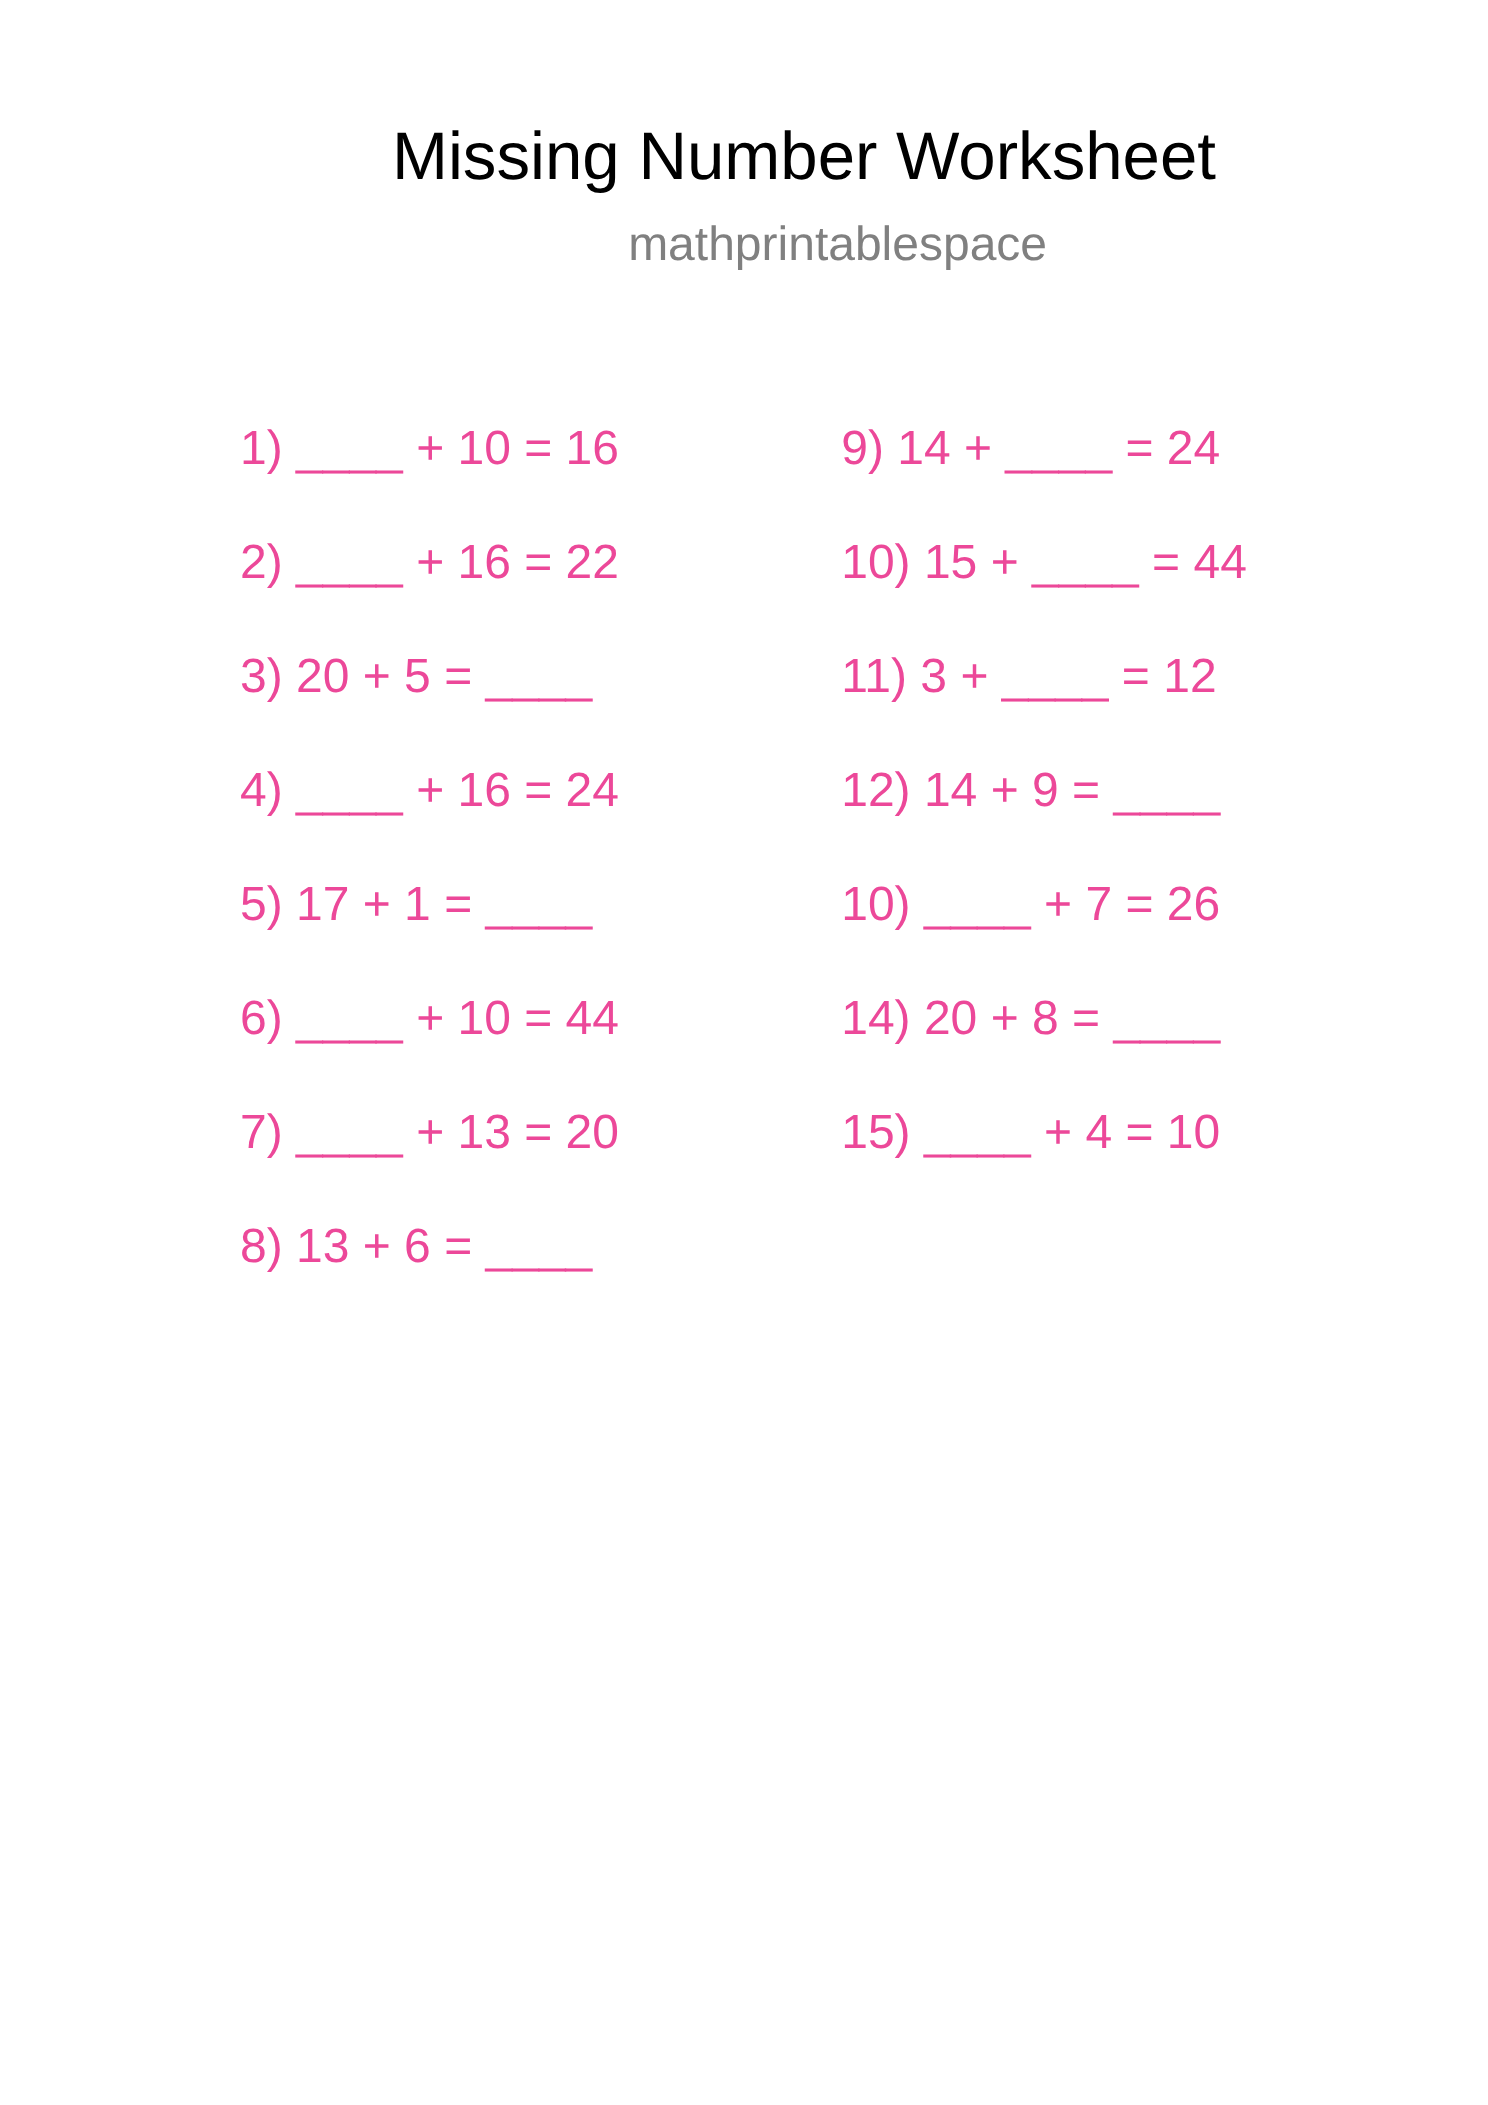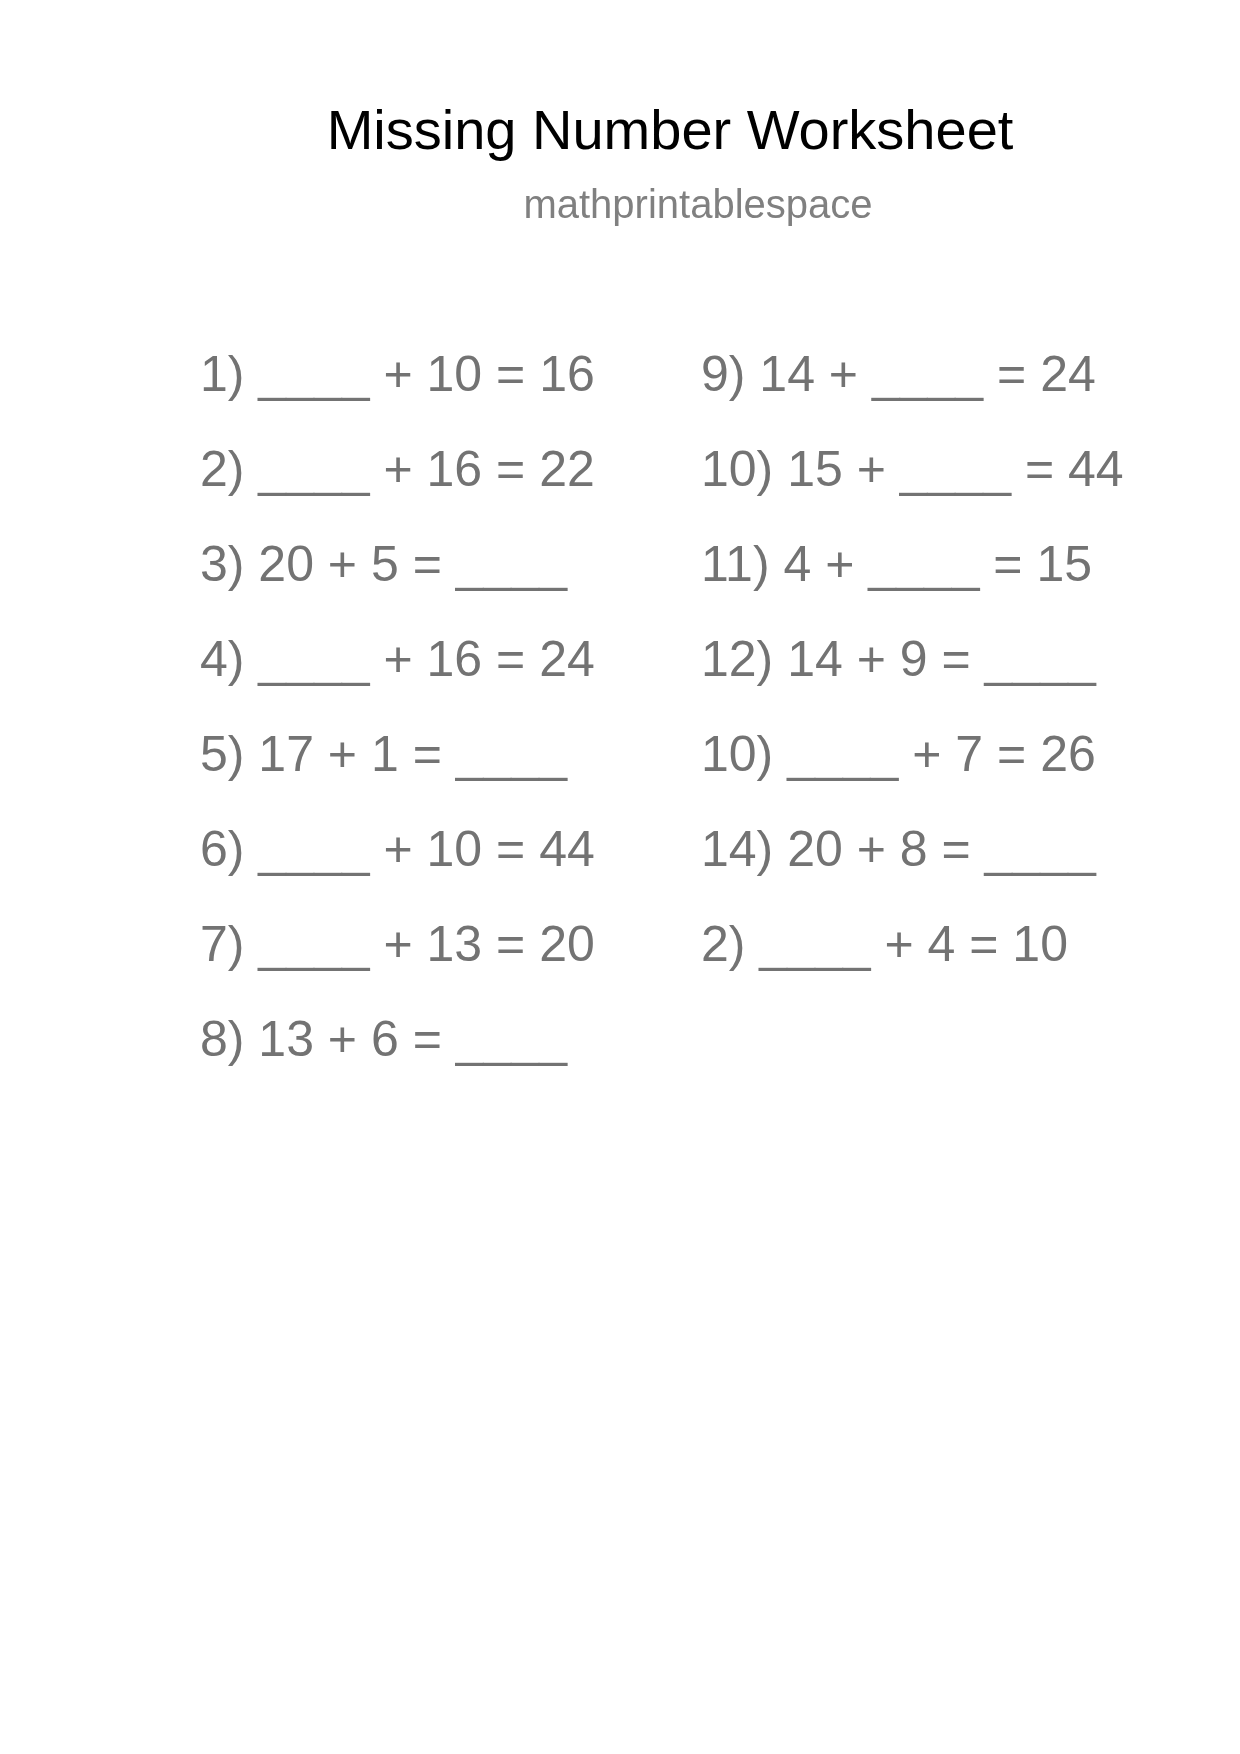--- a/index.html
+++ b/index.html
@@ -46,24 +46,24 @@
     }
     .column {
       position: absolute;
       top: 350px;
     }
     .column.left { left: 200px; }
     .column.right { left: 701px; }
     .problem {
       position: absolute;
       left: 0;
-      font-size: 50px;
+      font-size: 40px;
       line-height: 48px;
       white-space: nowrap;
-      color: #737373;
+      color: #ec4899;
     }
   </style>
 </head>
 <body>
 
 <div class="page">
   <div class="title">Missing Number Worksheet</div>
   <div class="subtitle">mathprintablespace</div>
 
   <div class="column left">
@@ -73,19 +73,19 @@
     <div class="problem" style="top:285px">4) ____ + 16 = 24</div>
     <div class="problem" style="top:380px">5) 17 + 1 = ____</div>
     <div class="problem" style="top:475px">6) ____ + 10 = 44</div>
     <div class="problem" style="top:570px">7) ____ + 13 = 20</div>
     <div class="problem" style="top:665px">8) 13 + 6 = ____</div>
   </div>
 
   <div class="column right">
     <div class="problem" style="top:0px">9) 14 + ____ = 24</div>
     <div class="problem" style="top:95px">10) 15 + ____ = 44</div>
-    <div class="problem" style="top:190px">11) 4 + ____ = 15</div>
+    <div class="problem" style="top:190px">11) 3 + ____ = 12</div>
     <div class="problem" style="top:285px">12) 14 + 9 = ____</div>
     <div class="problem" style="top:380px">10) ____ + 7 = 26</div>
     <div class="problem" style="top:475px">14) 20 + 8 = ____</div>
-    <div class="problem" style="top:570px">2) ____ + 4 = 10</div>
+    <div class="problem" style="top:570px">15) ____ + 4 = 10</div>
   </div>
 </div>
 
 </body></html>

